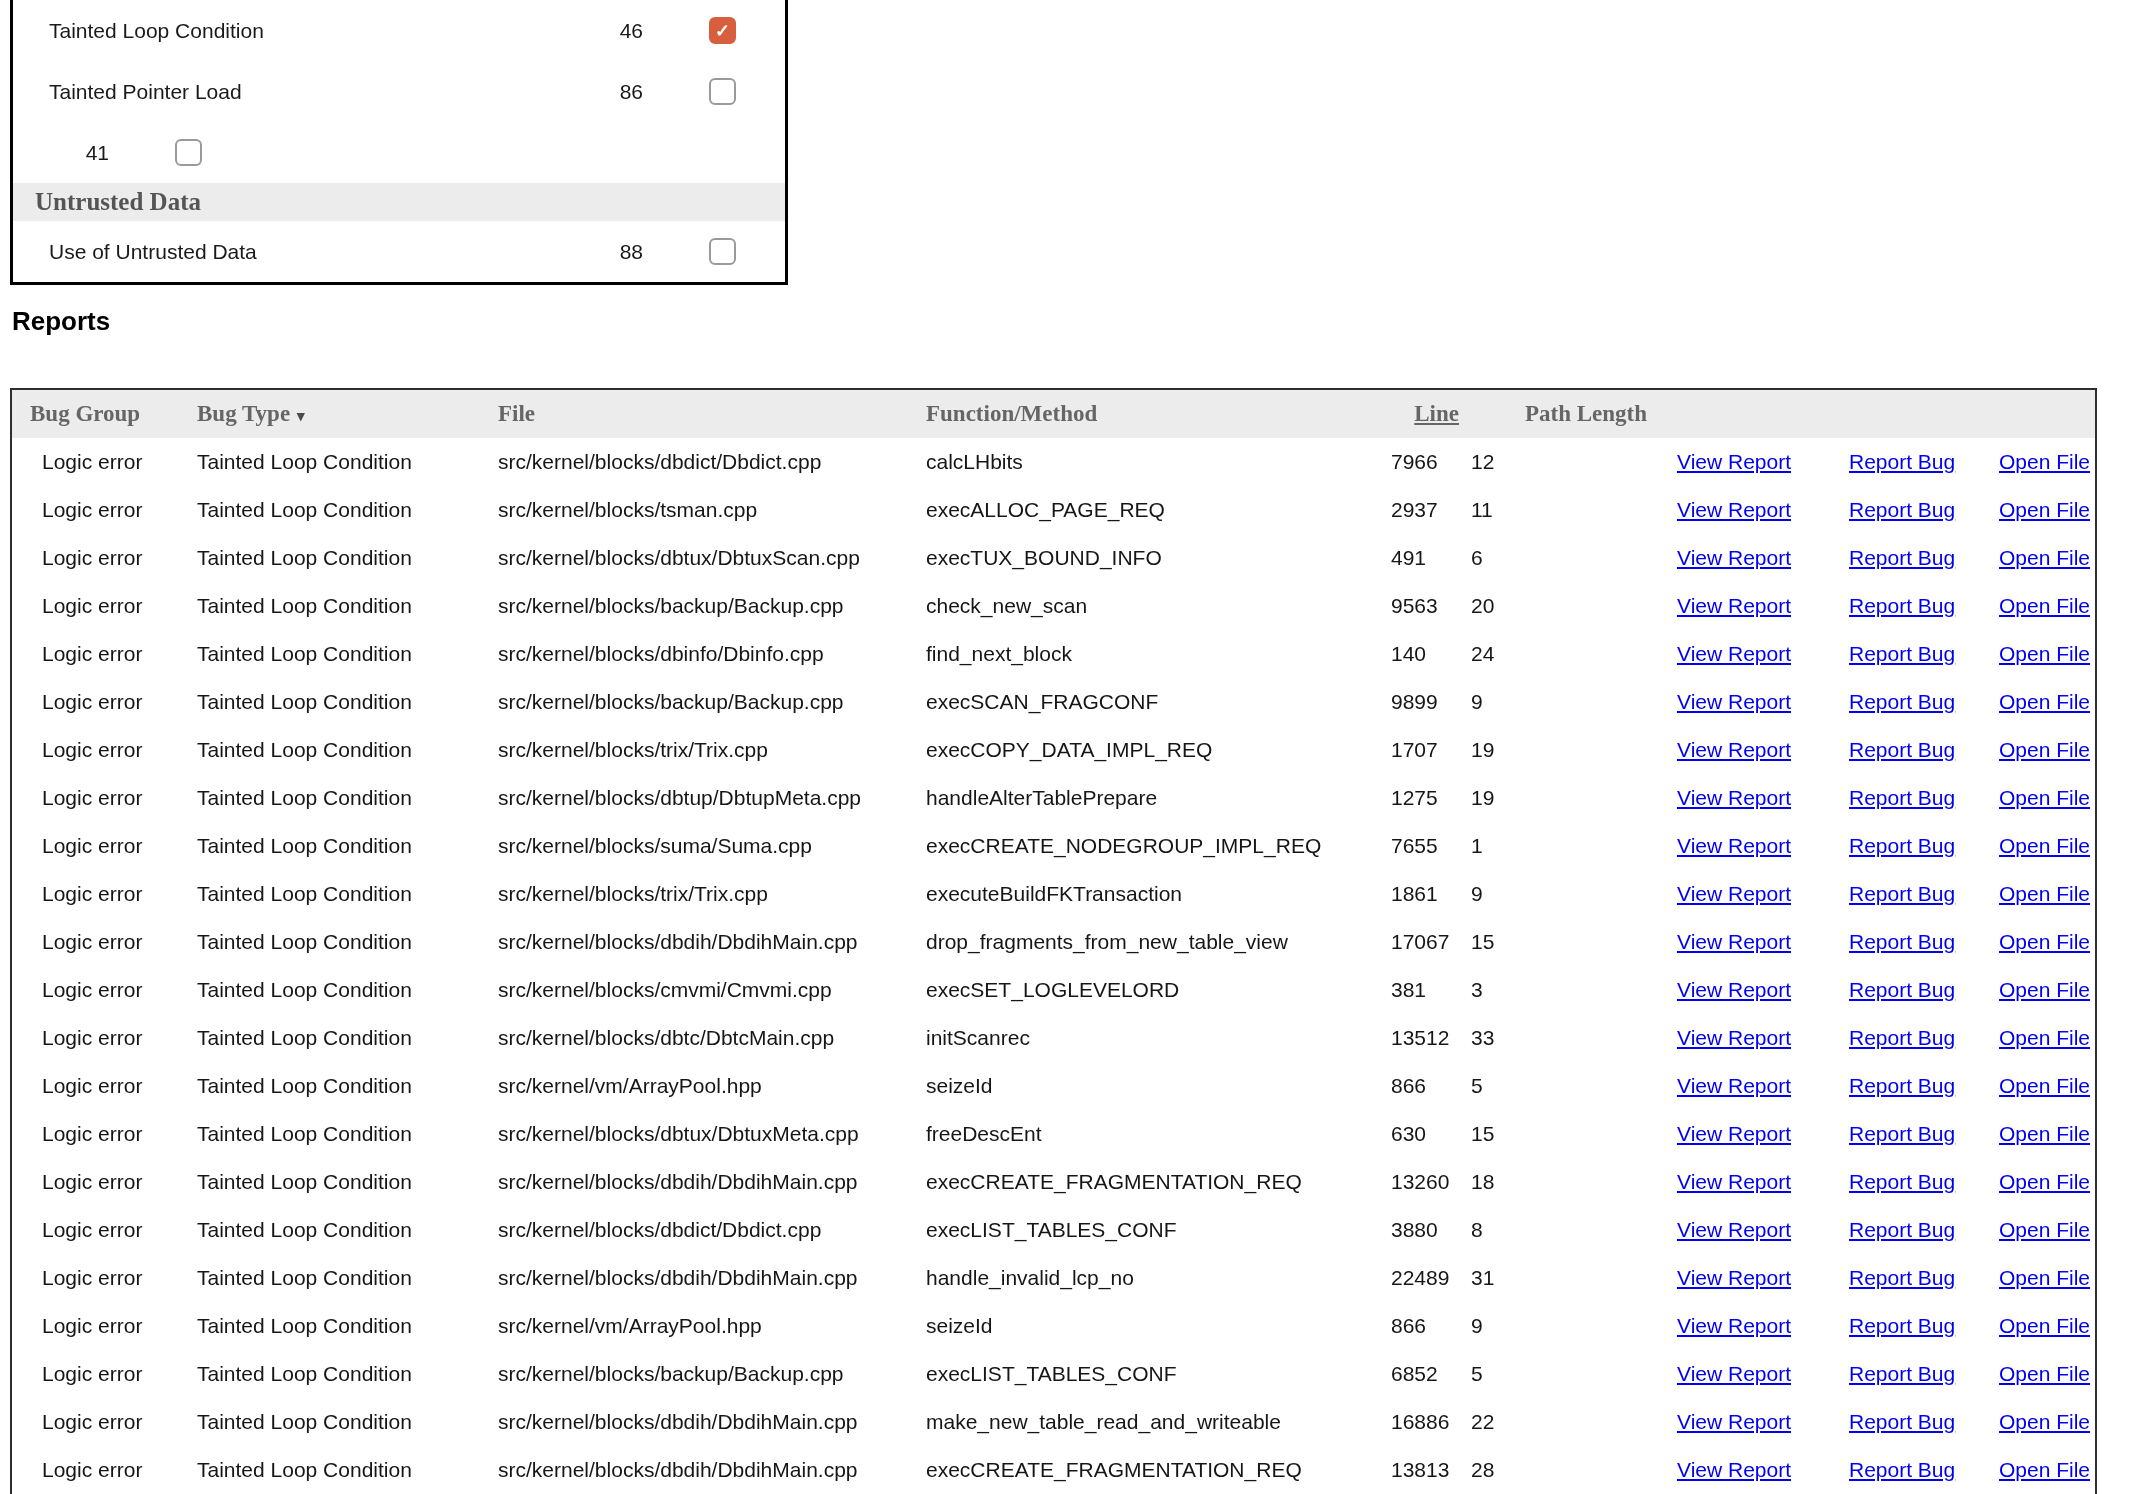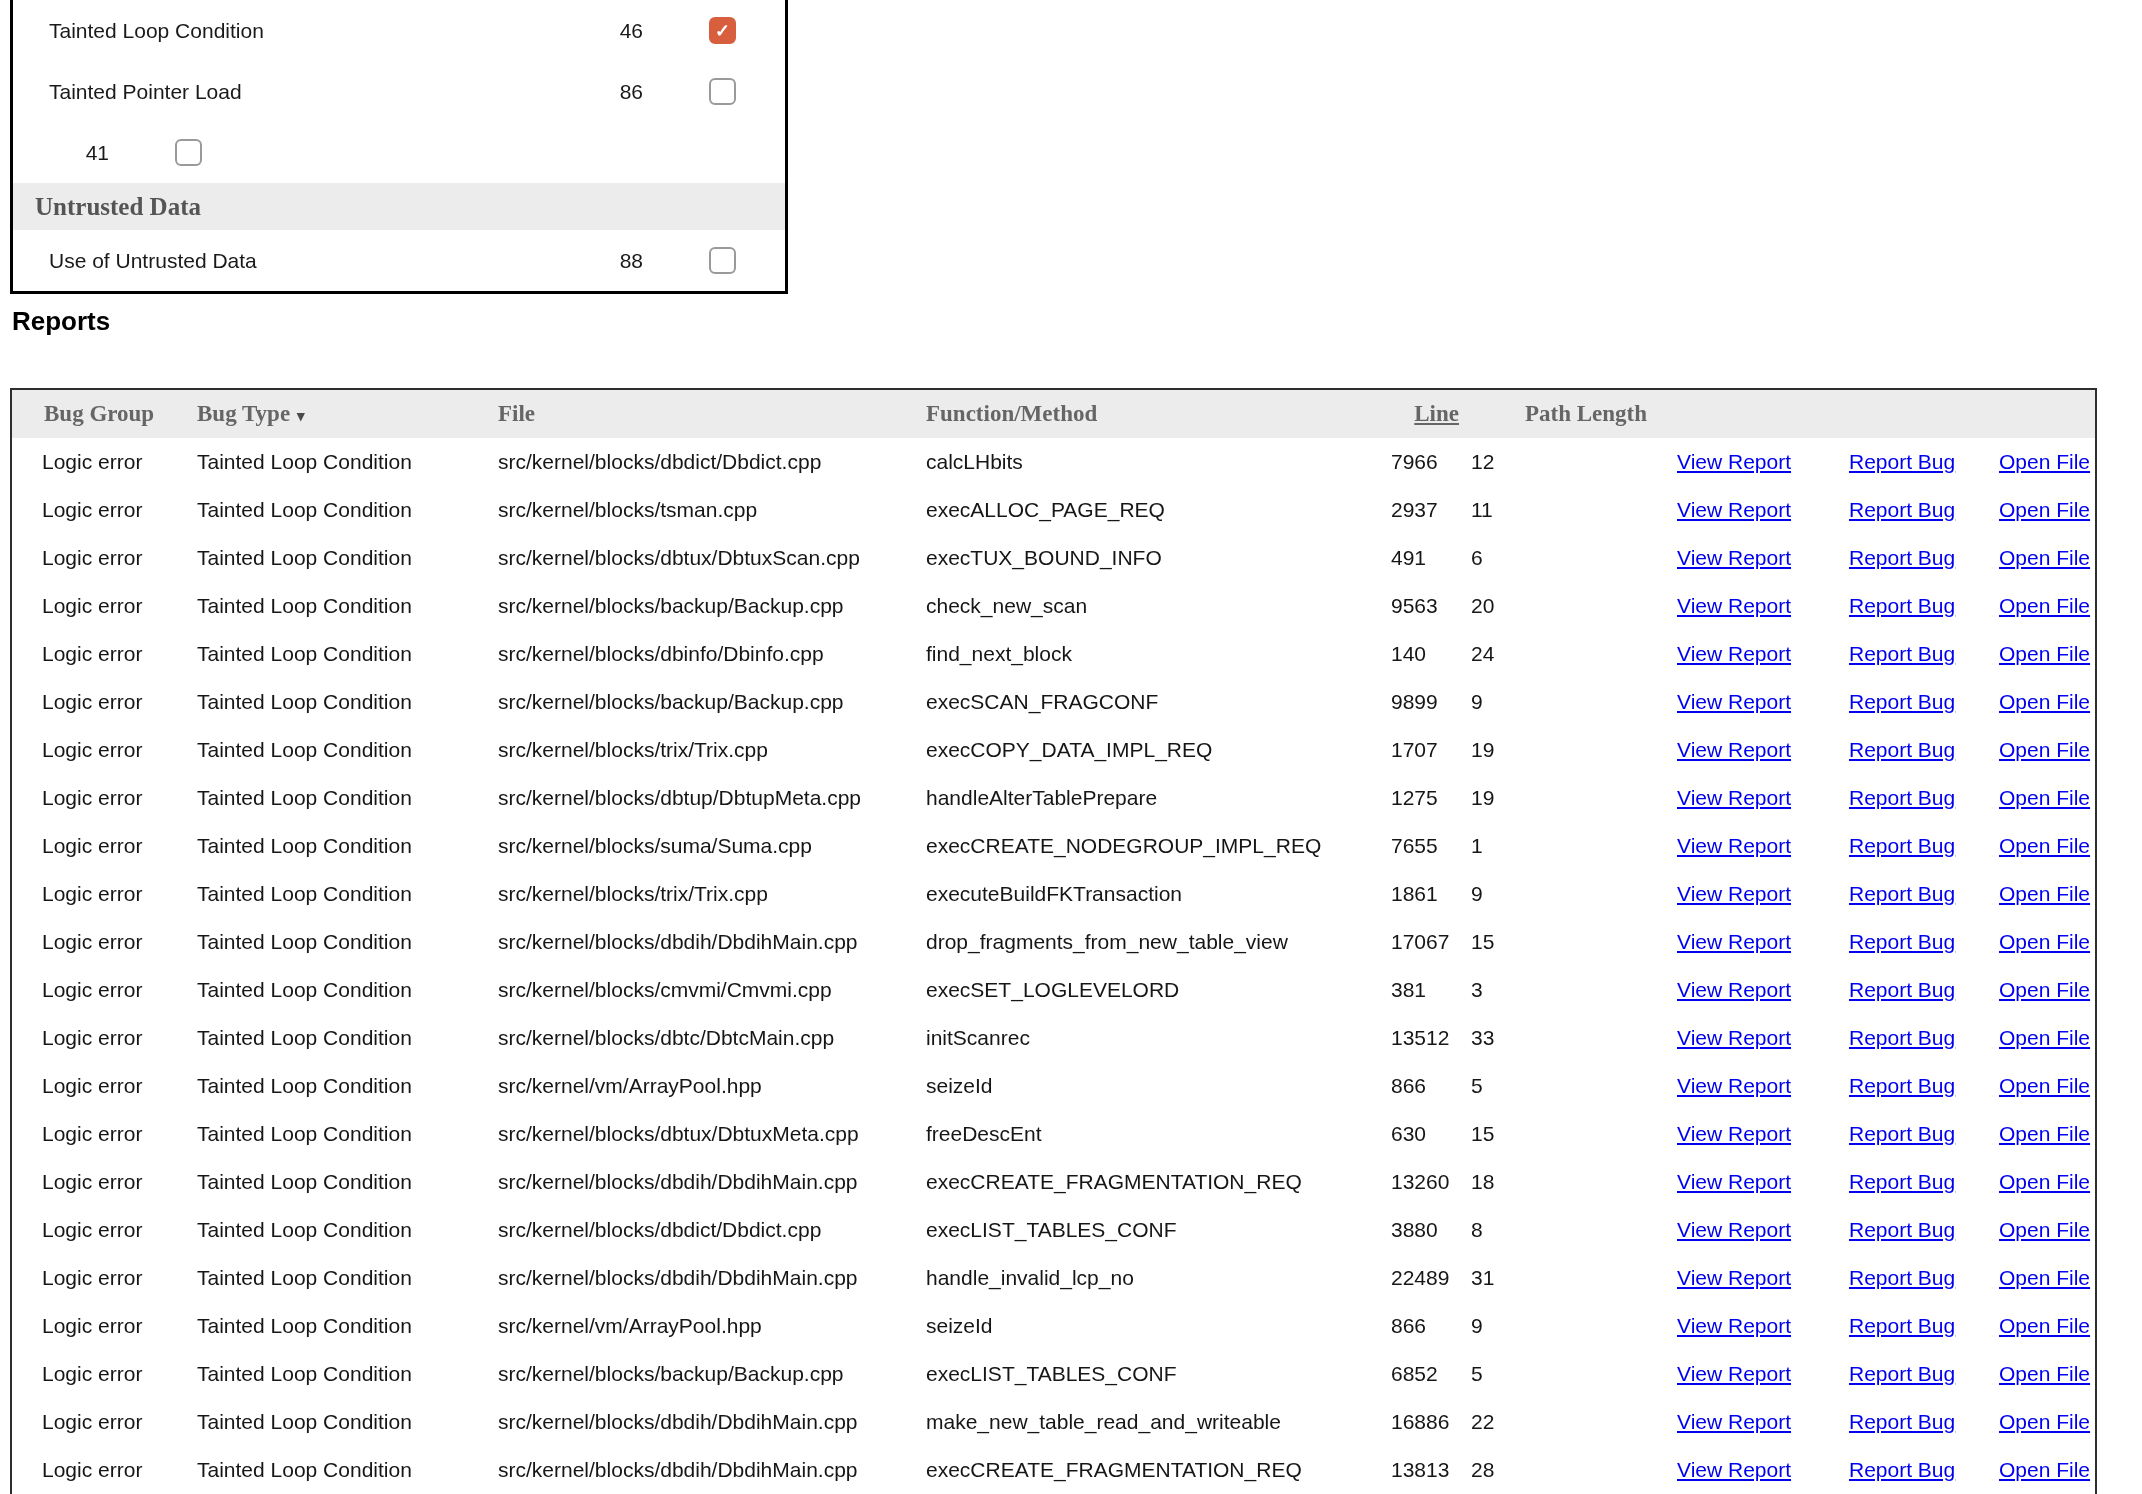--- a/index.html
+++ b/index.html
@@ -29,21 +29,21 @@
   .checkbox{
     width:27px;height:27px;box-sizing:border-box;margin-left:66px;
     border:2px solid #9a9a9a;border-radius:6px;background:#fff;
     display:flex;align-items:center;justify-content:center;cursor:pointer;
     font-size:18px;font-weight:bold;color:transparent;flex:0 0 auto;
   }
   .checkbox.checked{
     border-color:var(--accent);background:var(--accent);color:#fff;
   }
   .section-row{
-    height:47px;display:flex;align-items:center;background:var(--header-bg);
+    height:38px;display:flex;align-items:center;background:var(--header-bg);
     padding-left:22px;font-family:"Liberation Serif", serif;font-weight:bold;
     font-size:25px;color:#555;
   }
 
   
   .reports-heading{
     position:absolute;left:12px;top:306px;margin:0;
     font-size:26px;font-weight:bold;color:#000;
   }
 
@@ -62,21 +62,21 @@
   .reports-table col.c7{width:172px}
   .reports-table col.c8{width:150px}
   .reports-table col.c9{width:111px}
 
   .reports-table thead th{
     background:var(--header-bg);
     font-family:"Liberation Serif", serif;font-weight:bold;
     font-size:23px;color:var(--header-fg);
     text-align:left;padding:11px 8px 11px 0;white-space:nowrap;cursor:pointer;
   }
-  .reports-table thead th:first-child{padding-left:32px;margin-left:40px;}
+  .reports-table thead th:first-child{padding-left:18px;margin-left:40px;}
   .reports-table thead th.num{text-align:right;}
   .reports-table thead th.num-line{padding-right:12px;text-decoration:underline;}
   .reports-table thead th.num-path{padding-right:16px;}
   .sort-icon{font-size:15px;color:#4a4a4a;margin-left:7px;}
 
   .reports-table td{
     font-size:21px;padding:12px 8px 12px 0;color:#161616;
     white-space:nowrap;overflow:hidden;
   }
   .reports-table td:first-child{padding-left:30px;}

